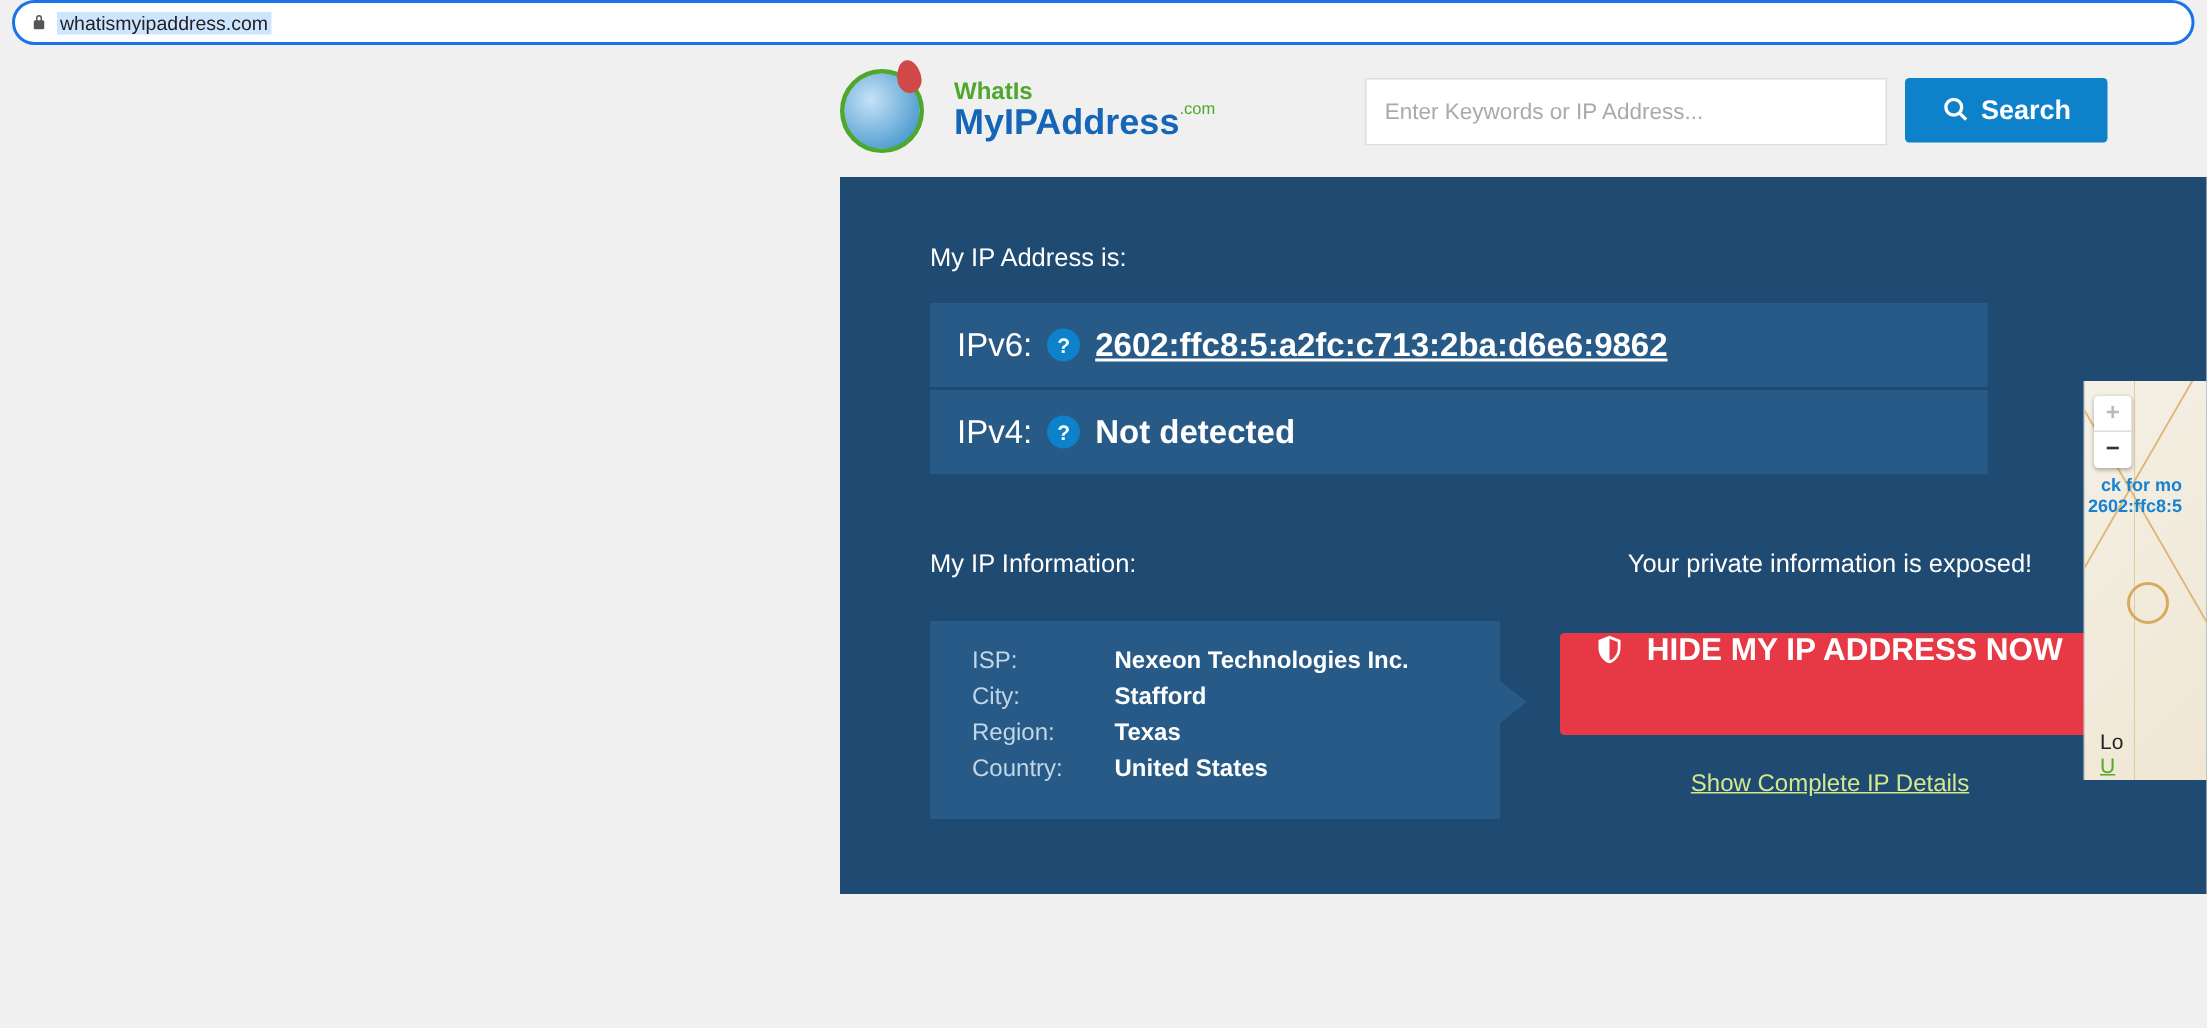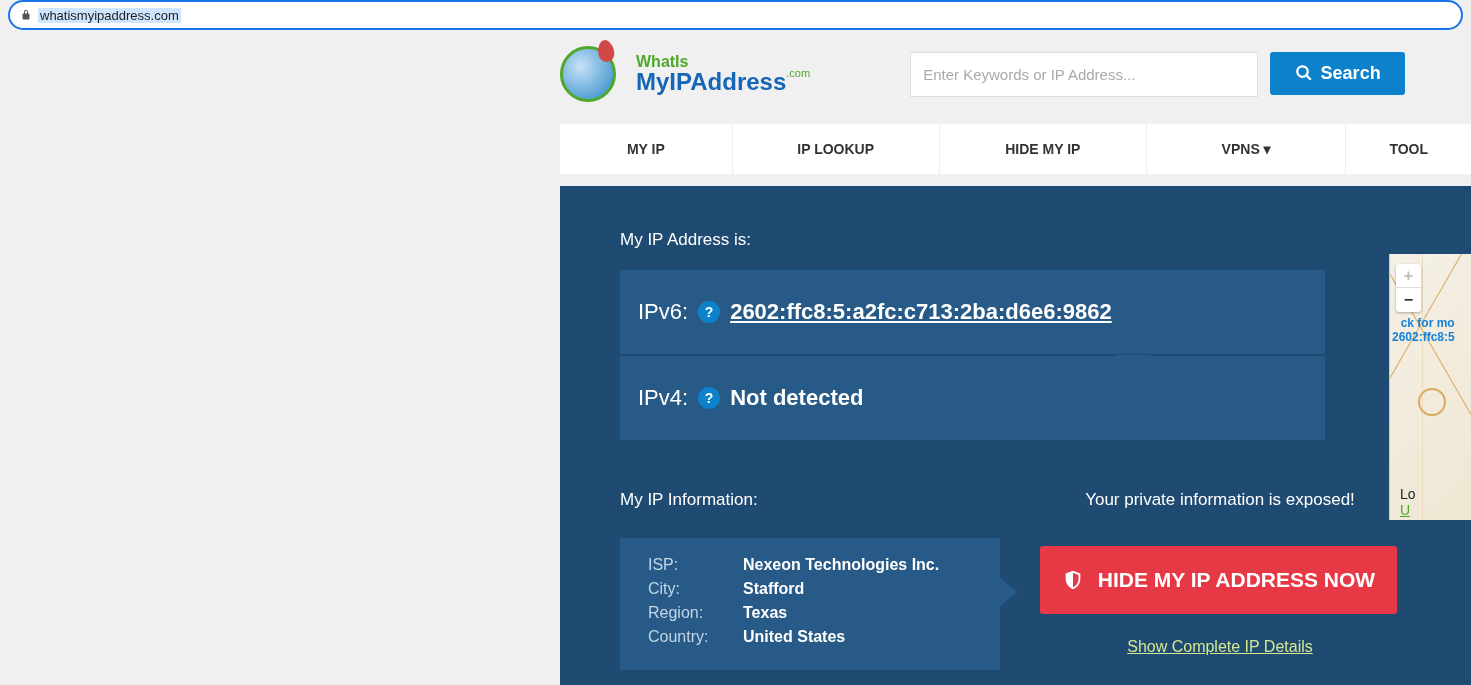--- a/index.html
+++ b/index.html
@@ -29,40 +29,40 @@
     .nav { margin-top: 18px; display: flex; }
     .nav-item { background: #fff; height: 50px; border-right: 1px solid #eee; display: flex; align-items: center; justify-content: center; font-size: 14px; font-weight: 700; color: #333; cursor: pointer; }
     .nav-item:nth-child(1){width:180px;}
     .nav-item:nth-child(2){width:216px;}
     .nav-item:nth-child(3){width:216px;}
     .nav-item:nth-child(4){width:208px;}
     .nav-item:nth-child(5){width:130px; border-right:none;}
 
     .main-panel { background: #1f4a71; color: #fff; margin-top: 12px; padding: 44px 60px 50px; min-height: 470px; width: 100%; position: relative; }
     .title-small { font-size: 17px; font-weight: 400; margin-bottom: 20px; }
-    .ip-box { background: #285a87; padding: 29px 18px; font-size: 22px; font-weight: 700; display: flex; align-items: center; gap: 10px; margin-bottom: 2px; width: 705px; }
+    .ip-box { background: #285a87; padding: 15px 18px; font-size: 22px; font-weight: 700; display: flex; align-items: center; gap: 10px; margin-bottom: 2px; width: 705px; }
     .ip-label { font-weight: 400; }
     .help-icon { width: 22px; height: 22px; background: #0d81c9; color: #fff; border-radius: 50%; display: inline-flex; align-items: center; justify-content: center; font-size: 14px; font-weight: 700; cursor: pointer; }
     .ip-value { text-decoration: underline; cursor: pointer; }
     .ip4-box .ip-value { text-decoration: none; cursor: default; }
 
     .arrow-down{width:0;height:0;border-left:18px solid transparent;border-right:18px solid transparent;border-top:20px solid #285a87;position:absolute;top:169px;left:555px;}
 
     .info-row { display: flex; margin-top: 50px; gap: 40px; }
     .info-left { width: 380px; }
     .info-title { font-size: 17px; margin-bottom: 28px; }
     .info-box { background: #285a87; padding: 18px 28px; position: relative; }
     .info-box::after{content:'';position:absolute;top:40px;right:-18px;width:0;height:0;border-top:14px solid transparent;border-bottom:14px solid transparent;border-left:18px solid #285a87;}
     .info-line { display: flex; margin-bottom: 6px; font-size: 16px; }
     .info-key { width: 95px; color: #c2d6e6; }
     .info-val { font-weight: 700; }
 
     .info-right { width: 360px; text-align: center; }
     .exposed { font-size: 17px; margin-bottom: 36px; }
-    .hide-btn { background: #e73845; color: #fff; height: 68px; width: 357px; display: flex; align-items: center; justify-content: center; gap: 14px; font-size: 21px; font-weight: 700; cursor: pointer; border-radius: 3px; }
+    .hide-btn { background: #e73845; color: #fff; height: 68px; width: 357px; display: flex; justify-content: center; gap: 14px; font-size: 21px; font-weight: 700; cursor: pointer; border-radius: 3px; }
     .hide-btn svg{flex:none;}
     .show-link { display: inline-block; margin-top: 24px; color: #d4e890; font-size: 16px; text-decoration: underline; cursor: pointer; }
 
     .map-strip { position: absolute; top: 254px; right: 0; width: 82px; height: 266px; background: linear-gradient(135deg,#f5f0e6,#efe7d3); border-left: 1px solid #ccc; }
     .roads{position:absolute;inset:0;background:
       linear-gradient(to right,transparent 40%,#d8aa5e 40.5%,transparent 41%),
       linear-gradient(120deg,transparent 30%,#d8aa5e 30.5%,transparent 31%),
       linear-gradient(60deg,transparent 60%,#d8aa5e 60.5%,transparent 61%);
     }
     .roadcircle{position:absolute;top:134px;left:28px;width:28px;height:28px;border:2px solid #d8aa5e;border-radius:50%;}
@@ -103,27 +103,20 @@
       <button class="search-btn">
         <svg width="18" height="18" viewBox="0 0 24 24" fill="none" stroke="white" stroke-width="3">
             <circle cx="10" cy="10" r="7"></circle>
             <line x1="21" y1="21" x2="15" y2="15"></line>
           </svg>
         <span>Search</span>
       </button>
     </div>
   </div>
 
-  <div class="nav">
-    <div class="nav-item">MY IP</div>
-    <div class="nav-item">IP LOOKUP</div>
-    <div class="nav-item">HIDE MY IP</div>
-    <div class="nav-item">VPNS ▾</div>
-    <div class="nav-item">TOOL</div>
-  </div>
 
   <div class="main-panel">
     <div class="title-small">My IP Address is:</div>
     <div class="ip-box">
       <span class="ip-label">IPv6:</span>
       <span class="help-icon">?</span>
       <span class="ip-value">2602:ffc8:5:a2fc:c713:2ba:d6e6:9862</span>
     </div>
     <div class="ip-box ip4-box">
       <span class="ip-label">IPv4:</span>

